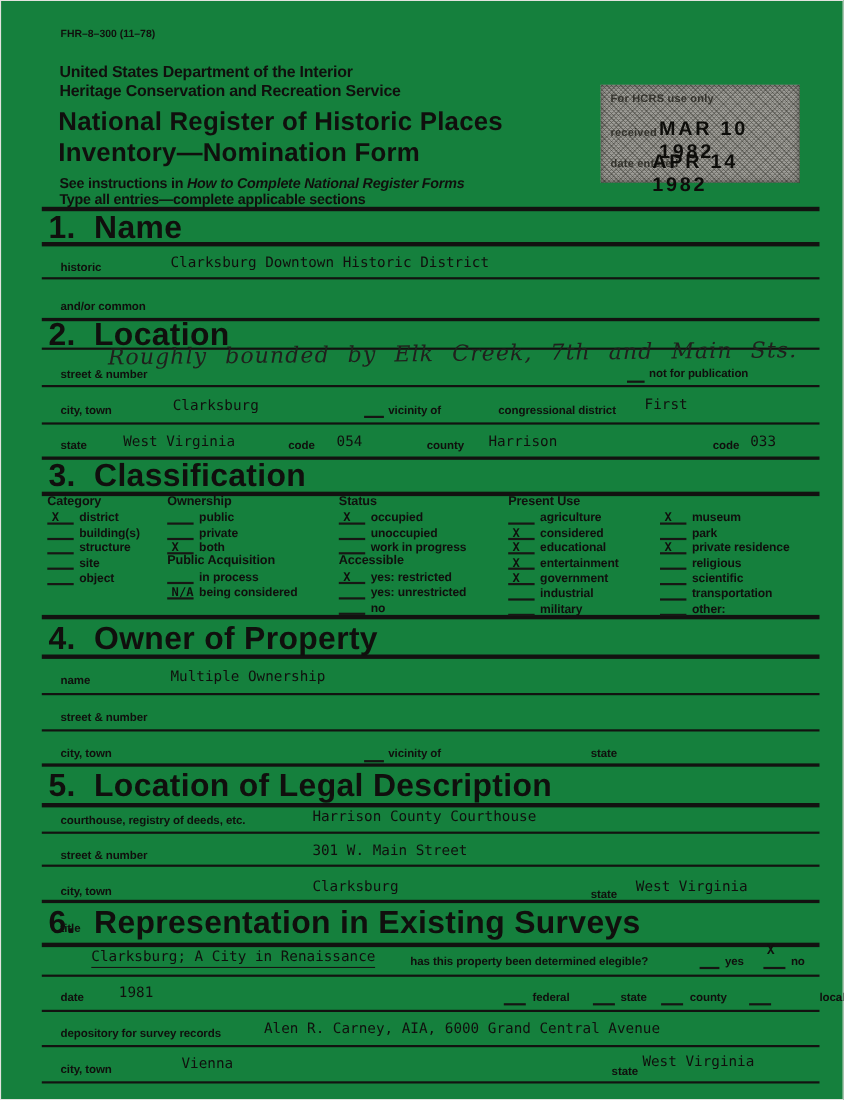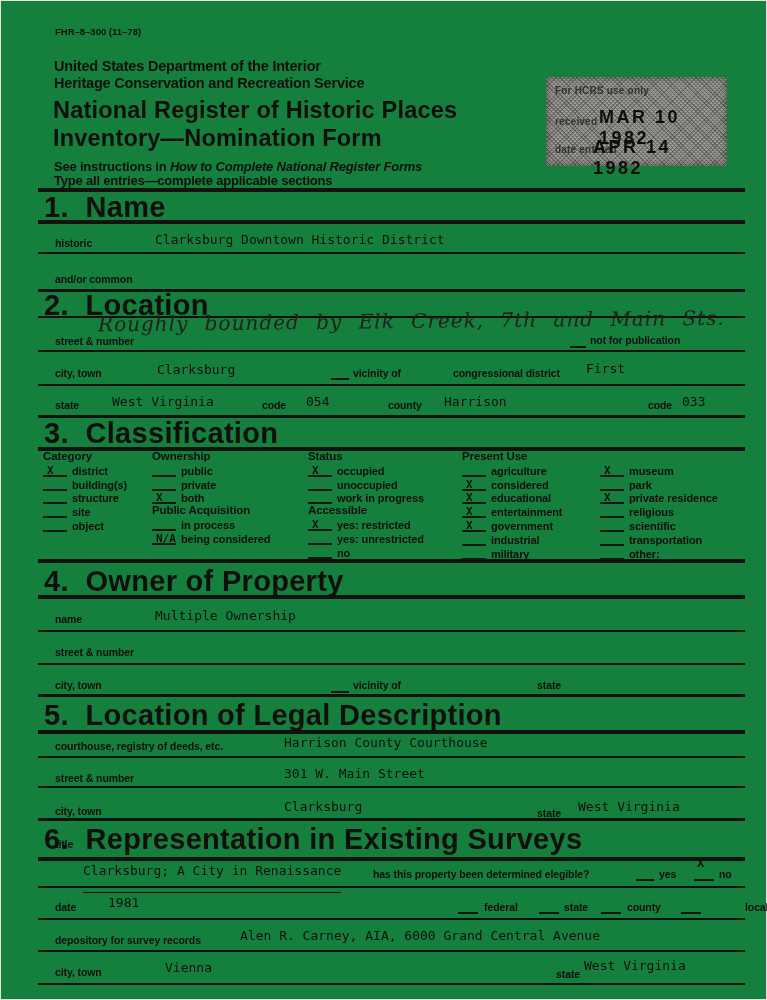--- a/index.html
+++ b/index.html
@@ -17,21 +17,21 @@
   }
   .lbl{font-weight:bold;font-size:10.5px;letter-spacing:-.1px;}
   .typed{font-family:"DejaVu Sans Mono","Liberation Mono",monospace;font-size:13px;}
   .blank{
     position:absolute;border-bottom:2px solid #151513;height:10px;
   }
   .blank .mark{
     position:absolute;left:3px;top:-13px;
     font-family:"DejaVu Sans Mono",monospace;font-size:12px;font-weight:bold;
   }
-  .underlined{border-bottom:1.6px solid #151513;padding-bottom:14px;}
+  .underlined{border-bottom:1.6px solid #151513;padding-bottom:1px;}
   .hand{
     font-family:"DejaVu Serif",serif;font-style:italic;font-size:20px;
     letter-spacing:1px;word-spacing:9px;color:#20201d;transform:rotate(-.6deg);
   }
   .hdr-bold{font-weight:bold;font-size:14.5px;letter-spacing:-.2px;}
   .big-title{font-weight:bold;font-size:23.5px;letter-spacing:.2px;}
   .instr{font-weight:bold;font-size:13px;letter-spacing:-.2px;}
   .instr .it{font-style:italic;}
   
   .stamp{

